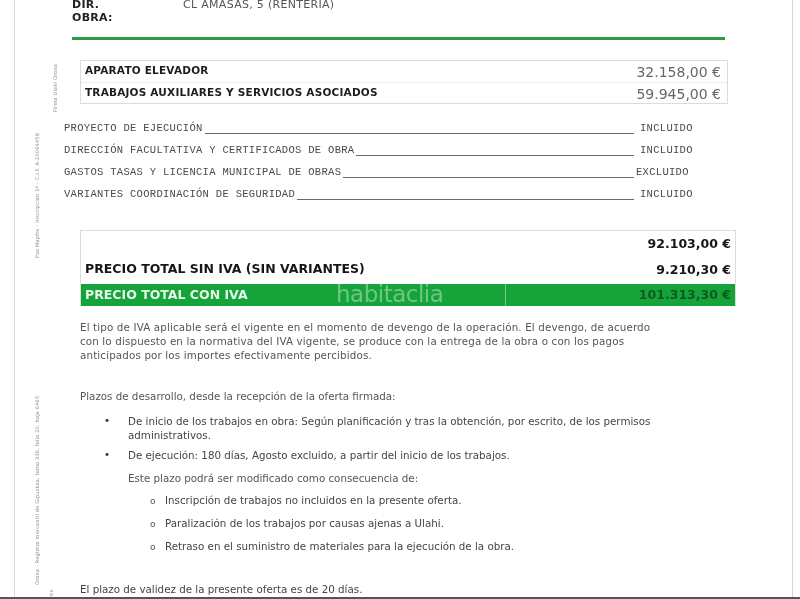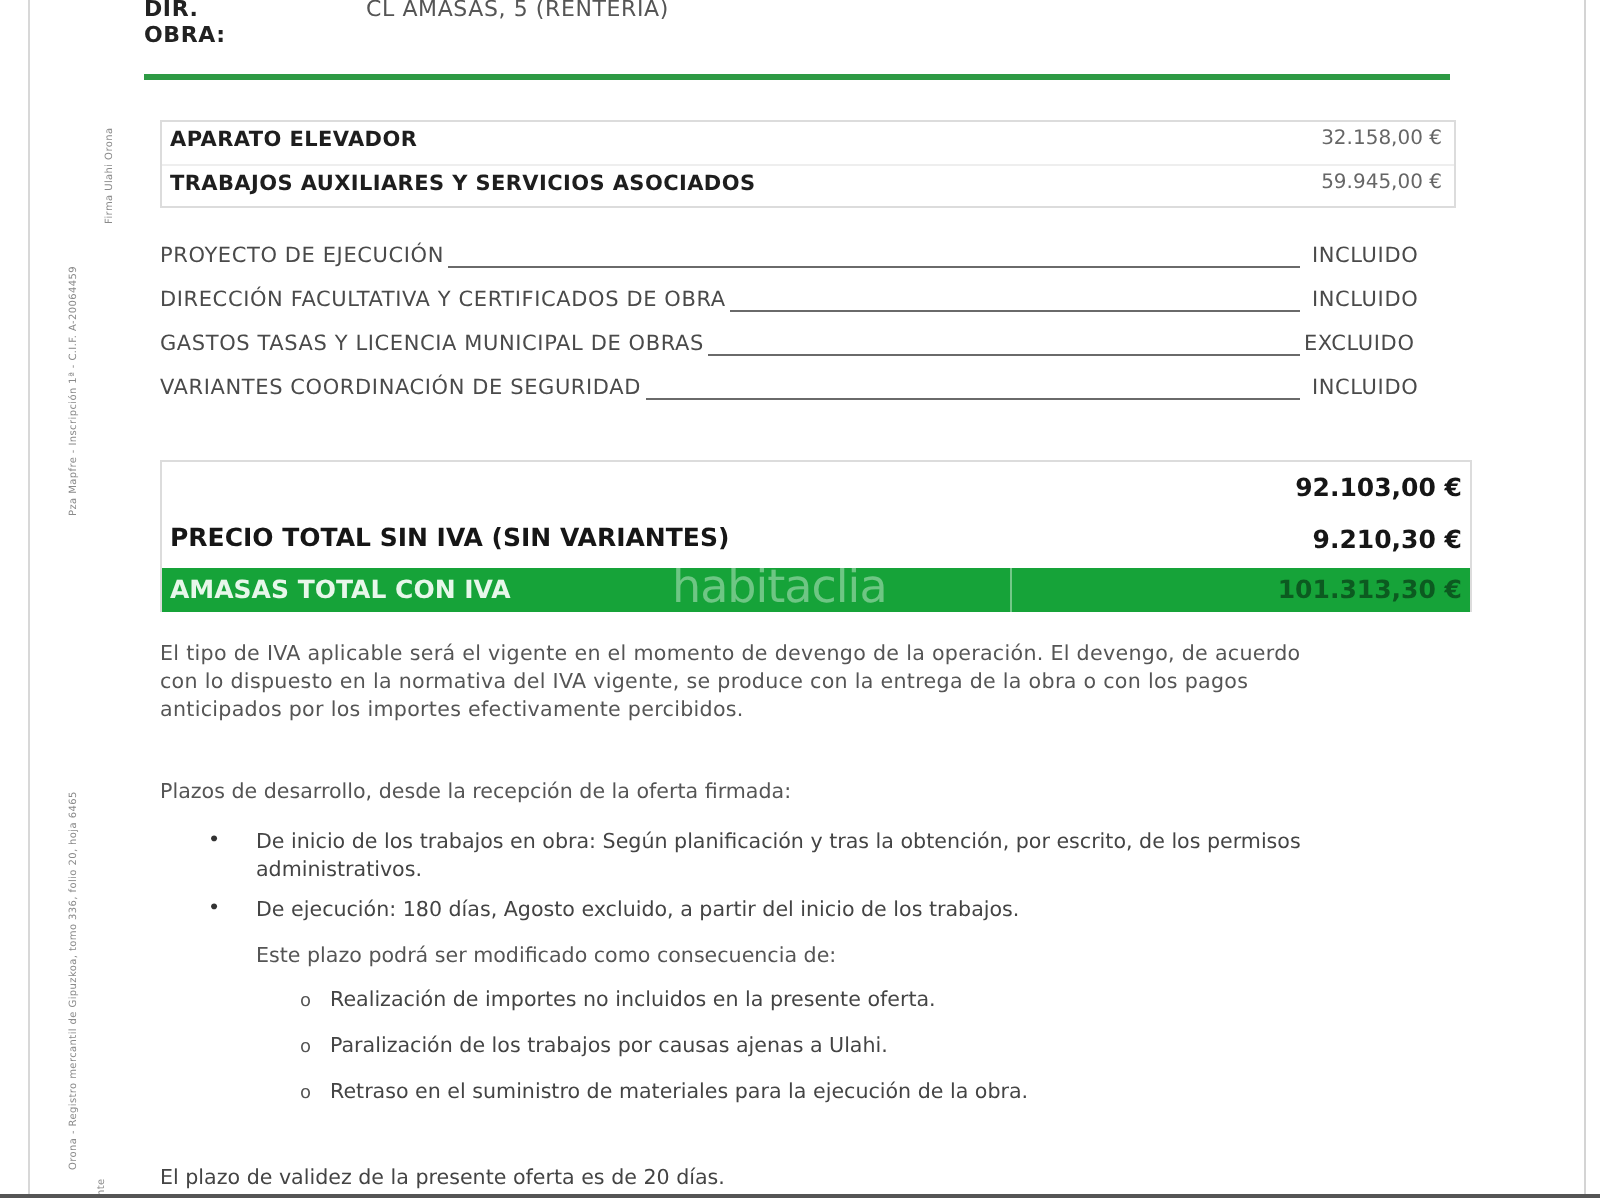--- a/index.html
+++ b/index.html
@@ -17,24 +17,24 @@
   .addr-label { position:absolute; left:0; top:0; font-weight:bold; color:#222; letter-spacing:0.3px; }
   .addr-value { position:absolute; left:111px; top:0; color:#555; letter-spacing:0.3px; white-space:nowrap; }
   .green-rule { position:absolute; left:72px; top:37px; width:653px; height:3px; background:#2e9a44; }
 
   .box1 {
     position:absolute; left:80px; top:60px; width:648px; height:44px;
     border:1px solid #dcdcdc; box-sizing:border-box;
   }
   .box1-row { position:absolute; left:4px; right:6px; height:20px; font-size:10.5px; }
   .box1-row .lbl { position:absolute; left:0; top:3px; font-weight:bold; color:#1e1e1e; letter-spacing:0.2px; white-space:nowrap; }
-  .box1-row .val { position:absolute; right:0; top:3px; color:#666; font-size:10px; white-space:nowrap; }
+  .box1-row .val { position:absolute; right:0; top:3px; color:#666; font-size:14px; white-space:nowrap; }
   .box1-sep { position:absolute; left:0; right:0; top:21px; height:1px; background:#eeeeee; }
 
-  .inc-row { position:absolute; left:80px; width:640px; height:18px; font-size:10.5px; color:#4a4a4a; letter-spacing:0.3px; }
+  .inc-row { position:absolute; left:64px; width:640px; height:18px; font-size:10.5px; color:#4a4a4a; letter-spacing:0.3px;font-family:Liberation Mono, monospace; }
   .inc-row .lbl { position:absolute; left:0; top:2px; white-space:nowrap; background:#fff; padding-right:2px; z-index:1; }
   .inc-row .leader { position:absolute; left:0; right:70px; top:13px; height:1px; background:#6a6a6a; }
   .inc-row .val { position:absolute; left:576px; top:2px; white-space:nowrap;text-align:right; }
 
   .box2 {
     position:absolute; left:80px; top:230px; width:656px; height:76px;
     border:1px solid #dcdcdc; box-sizing:border-box;
   }
   .box2-row { position:absolute; left:0; right:0; height:26px; }
   .box2-row .lbl { position:absolute; left:4px; top:6px; font-weight:bold; font-size:12.5px; color:#161616; white-space:nowrap;margin-top:24px; }
@@ -111,21 +111,21 @@
 <div class="box2">
   <div class="box2-row" style="top:0;">
     <span class="lbl">PRECIO TOTAL SIN IVA (SIN VARIANTES)</span>
     <span class="val">92.103,00 €</span>
   </div>
   <div class="box2-row" style="top:26px;">
     <span class="lbl">10,00% IVA</span>
     <span class="val">9.210,30 €</span>
   </div>
   <div class="box2-total">
-    <span class="lbl">AMASAS TOTAL CON IVA</span>
+    <span class="lbl">PRECIO TOTAL CON IVA</span>
     <span class="val">101.313,30 €</span>
   </div>
 </div>
 <div class="watermark">habitaclia</div>
 <div class="wm-line"></div>
 
 <div class="para">
   <div>El tipo de IVA aplicable será el vigente en el momento de devengo de la operación. El devengo, de acuerdo</div>
   <div>con lo dispuesto en la normativa del IVA vigente, se produce con la entrega de la obra o con los pagos</div>
   <div>anticipados por los importes efectivamente percibidos.</div>
@@ -139,20 +139,20 @@
   <div>administrativos.</div>
 </div>
 <span class="bullet" style="top:448px;">•</span>
 <div class="bullet-text" style="top:448px;">
   <div>De ejecución: 180 días, Agosto excluido, a partir del inicio de los trabajos.</div>
 </div>
 
 <div class="sub-intro">Este plazo podrá ser modificado como consecuencia de:</div>
 
 <span class="sub-bullet" style="top:496px;">o</span>
-<span class="sub-text" style="top:494px;">Realización de importes no incluidos en la presente oferta.</span>
+<span class="sub-text" style="top:494px;">Inscripción de trabajos no incluidos en la presente oferta.</span>
 <span class="sub-bullet" style="top:519px;">o</span>
 <span class="sub-text" style="top:517px;">Paralización de los trabajos por causas ajenas a Ulahi.</span>
 <span class="sub-bullet" style="top:542px;">o</span>
 <span class="sub-text" style="top:540px;">Retraso en el suministro de materiales para la ejecución de la obra.</span>
 
 <div class="validity">El plazo de validez de la presente oferta es de 20 días.</div>
 <div class="bottom-rule"></div>
 
 </body></html>

